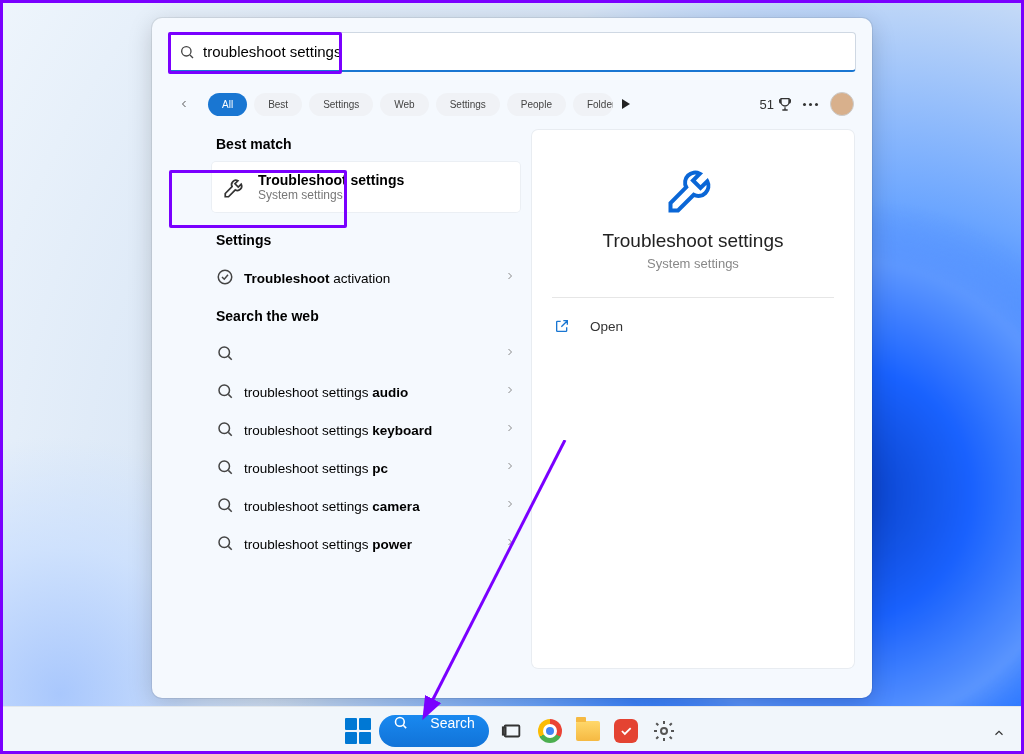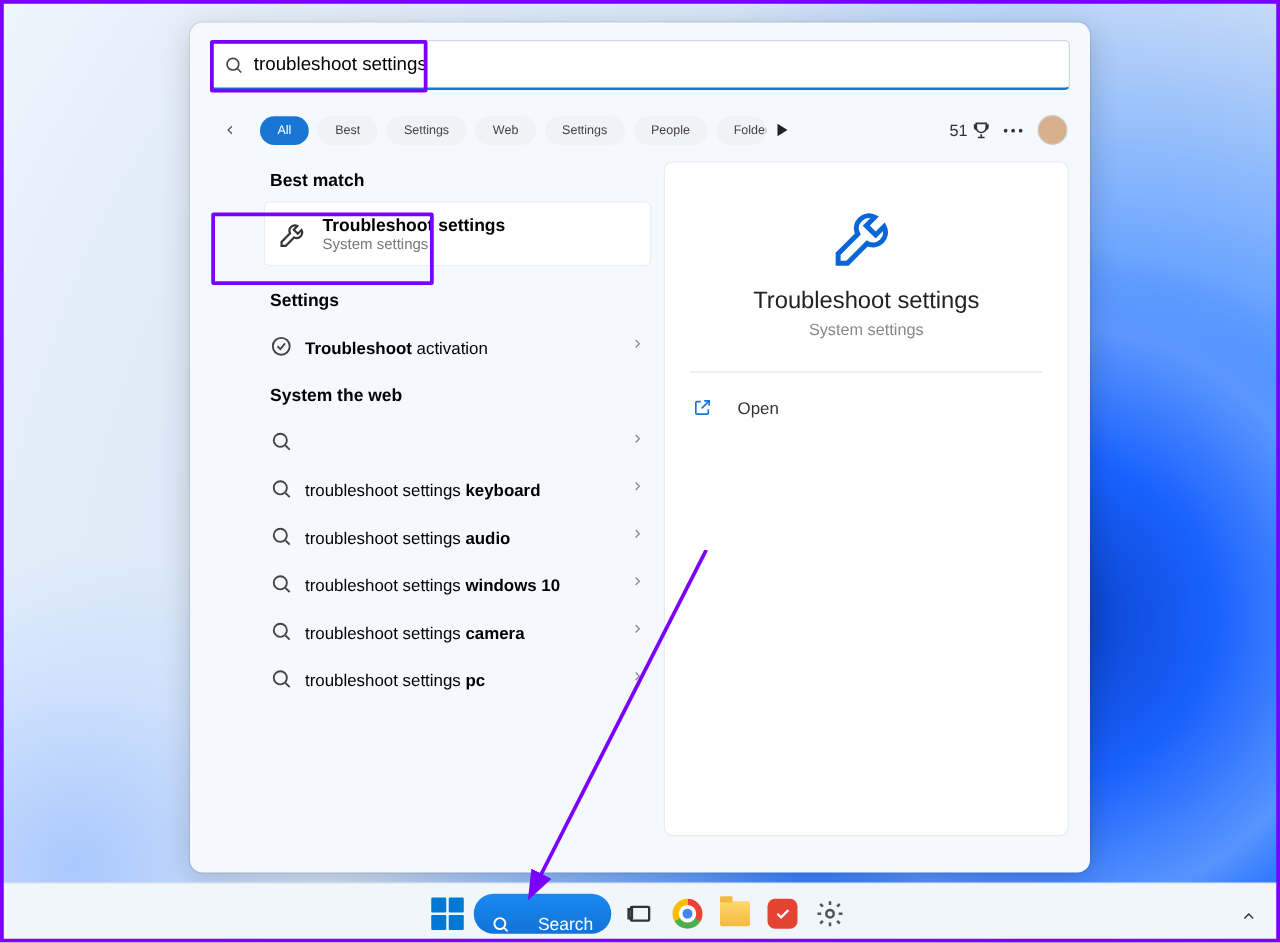--- a/index.html
+++ b/index.html
@@ -51,21 +51,21 @@
   .preview-title { text-align:center; font-size:19px; font-weight:400; color:#222; }
   .preview-sub { text-align:center; font-size:13px; color:#888; margin-top:4px; }
   .hr { height:1px; background:#e6e6e6; margin:26px 0 16px; }
   .open-row { display:flex; align-items:center; gap:20px; font-size:13.5px; color:#333; padding:4px 2px; }
   
   
   .taskbar { position:absolute; left:0; right:0; bottom:0; height:48px; background:#f1f6fb; border-top:1px solid rgba(0,0,0,.06); z-index:10; display:flex; align-items:center; padding:0 18px; }
   .tb-center { margin:0 auto; display:flex; align-items:center; gap:8px; }
   .tb-start { width:26px; height:26px; display:grid; grid-template-columns:1fr 1fr; grid-template-rows:1fr 1fr; gap:2px; }
   .tb-start span { background:#0078d4; border-radius:1px; }
-  .tb-search { background: linear-gradient(#1989f0,#1173d8); color:#fff; border-radius:16px; height:32px; padding:0 14px; display:flex; align-items:flex-end; gap:22px; font-size:14px; font-weight:500; }
+  .tb-search { background: linear-gradient(#1989f0,#1173d8); color:#fff; border-radius:16px; height:32px; padding:0 14px; display:flex; align-items:flex-start; gap:22px; font-size:14px; font-weight:500; }
   .tb-app { width:30px; height:30px; border-radius:4px; display:flex; align-items:center; justify-content:center; }
   .tray-caret { position:absolute; right:18px; bottom:14px; }
   
   
   .hl { position:absolute; border:3px solid #7a00ff; border-radius:2px; z-index:40; pointer-events:none; }
   
   
   .arrow { position:absolute; z-index:50; }
 
   .chev svg, .back-btn svg { width:12px; height:12px; }
@@ -134,77 +134,77 @@
         <svg class="sr-icon" viewBox="0 0 24 24" fill="none" stroke="currentColor" stroke-width="2">
             <circle cx="12" cy="12" r="9"></circle>
             <polyline points="8 12 11 15 16 9"></polyline>
           </svg>
         <span class="txt"><b>Troubleshoot</b><span> activation</span></span>
         <span class="chev"><svg viewBox="0 0 24 24" fill="none" stroke="currentColor" stroke-width="2">
               <polyline points="9 6 15 12 9 18"></polyline>
             </svg></span>
       </div>
 
-      <div class="section-hdr" style="margin-top:6px">System the web</div>
+      <div class="section-hdr" style="margin-top:6px">Search the web</div>
       <div id="webres">
           <div class="settings-row">
             <svg class="sr-icon" viewBox="0 0 24 24" fill="none" stroke="currentColor" stroke-width="2">
               <circle cx="11" cy="11" r="7"></circle>
               <line x1="21" y1="21" x2="16.5" y2="16.5"></line>
             </svg>
             <span class="chev"><svg viewBox="0 0 24 24" fill="none" stroke="currentColor" stroke-width="2">
                 <polyline points="9 6 15 12 9 18"></polyline>
               </svg></span>
           </div>
           <div class="settings-row">
             <svg class="sr-icon" viewBox="0 0 24 24" fill="none" stroke="currentColor" stroke-width="2">
               <circle cx="11" cy="11" r="7"></circle>
               <line x1="21" y1="21" x2="16.5" y2="16.5"></line>
             </svg>
+            <span class="txt">troubleshoot settings <b>audio</b></span>
+            <span class="chev"><svg viewBox="0 0 24 24" fill="none" stroke="currentColor" stroke-width="2">
+                <polyline points="9 6 15 12 9 18"></polyline>
+              </svg></span>
+          </div>
+          <div class="settings-row">
+            <svg class="sr-icon" viewBox="0 0 24 24" fill="none" stroke="currentColor" stroke-width="2">
+              <circle cx="11" cy="11" r="7"></circle>
+              <line x1="21" y1="21" x2="16.5" y2="16.5"></line>
+            </svg>
             <span class="txt">troubleshoot settings <b>keyboard</b></span>
             <span class="chev"><svg viewBox="0 0 24 24" fill="none" stroke="currentColor" stroke-width="2">
                 <polyline points="9 6 15 12 9 18"></polyline>
               </svg></span>
           </div>
           <div class="settings-row">
             <svg class="sr-icon" viewBox="0 0 24 24" fill="none" stroke="currentColor" stroke-width="2">
               <circle cx="11" cy="11" r="7"></circle>
               <line x1="21" y1="21" x2="16.5" y2="16.5"></line>
             </svg>
-            <span class="txt">troubleshoot settings <b>audio</b></span>
-            <span class="chev"><svg viewBox="0 0 24 24" fill="none" stroke="currentColor" stroke-width="2">
-                <polyline points="9 6 15 12 9 18"></polyline>
-              </svg></span>
-          </div>
-          <div class="settings-row">
-            <svg class="sr-icon" viewBox="0 0 24 24" fill="none" stroke="currentColor" stroke-width="2">
-              <circle cx="11" cy="11" r="7"></circle>
-              <line x1="21" y1="21" x2="16.5" y2="16.5"></line>
-            </svg>
-            <span class="txt">troubleshoot settings <b>windows 10</b></span>
+            <span class="txt">troubleshoot settings <b>pc</b></span>
             <span class="chev"><svg viewBox="0 0 24 24" fill="none" stroke="currentColor" stroke-width="2">
                 <polyline points="9 6 15 12 9 18"></polyline>
               </svg></span>
           </div>
           <div class="settings-row">
             <svg class="sr-icon" viewBox="0 0 24 24" fill="none" stroke="currentColor" stroke-width="2">
               <circle cx="11" cy="11" r="7"></circle>
               <line x1="21" y1="21" x2="16.5" y2="16.5"></line>
             </svg>
             <span class="txt">troubleshoot settings <b>camera</b></span>
             <span class="chev"><svg viewBox="0 0 24 24" fill="none" stroke="currentColor" stroke-width="2">
                 <polyline points="9 6 15 12 9 18"></polyline>
               </svg></span>
           </div>
           <div class="settings-row">
             <svg class="sr-icon" viewBox="0 0 24 24" fill="none" stroke="currentColor" stroke-width="2">
               <circle cx="11" cy="11" r="7"></circle>
               <line x1="21" y1="21" x2="16.5" y2="16.5"></line>
             </svg>
-            <span class="txt">troubleshoot settings <b>pc</b></span>
+            <span class="txt">troubleshoot settings <b>power</b></span>
             <span class="chev"><svg viewBox="0 0 24 24" fill="none" stroke="currentColor" stroke-width="2">
                 <polyline points="9 6 15 12 9 18"></polyline>
               </svg></span>
           </div>
         </div>
     </div>
 
     <div class="rightcol">
       <svg class="preview-icon" viewBox="0 0 24 24" fill="none" stroke="currentColor" stroke-width="1.6">
           <path d="M14.7 6.3a4 4 0 00-5.4 5.4L3 18v3h3l6.3-6.3a4 4 0 005.4-5.4L15 12l-3-3 2.7-2.7z"></path>

